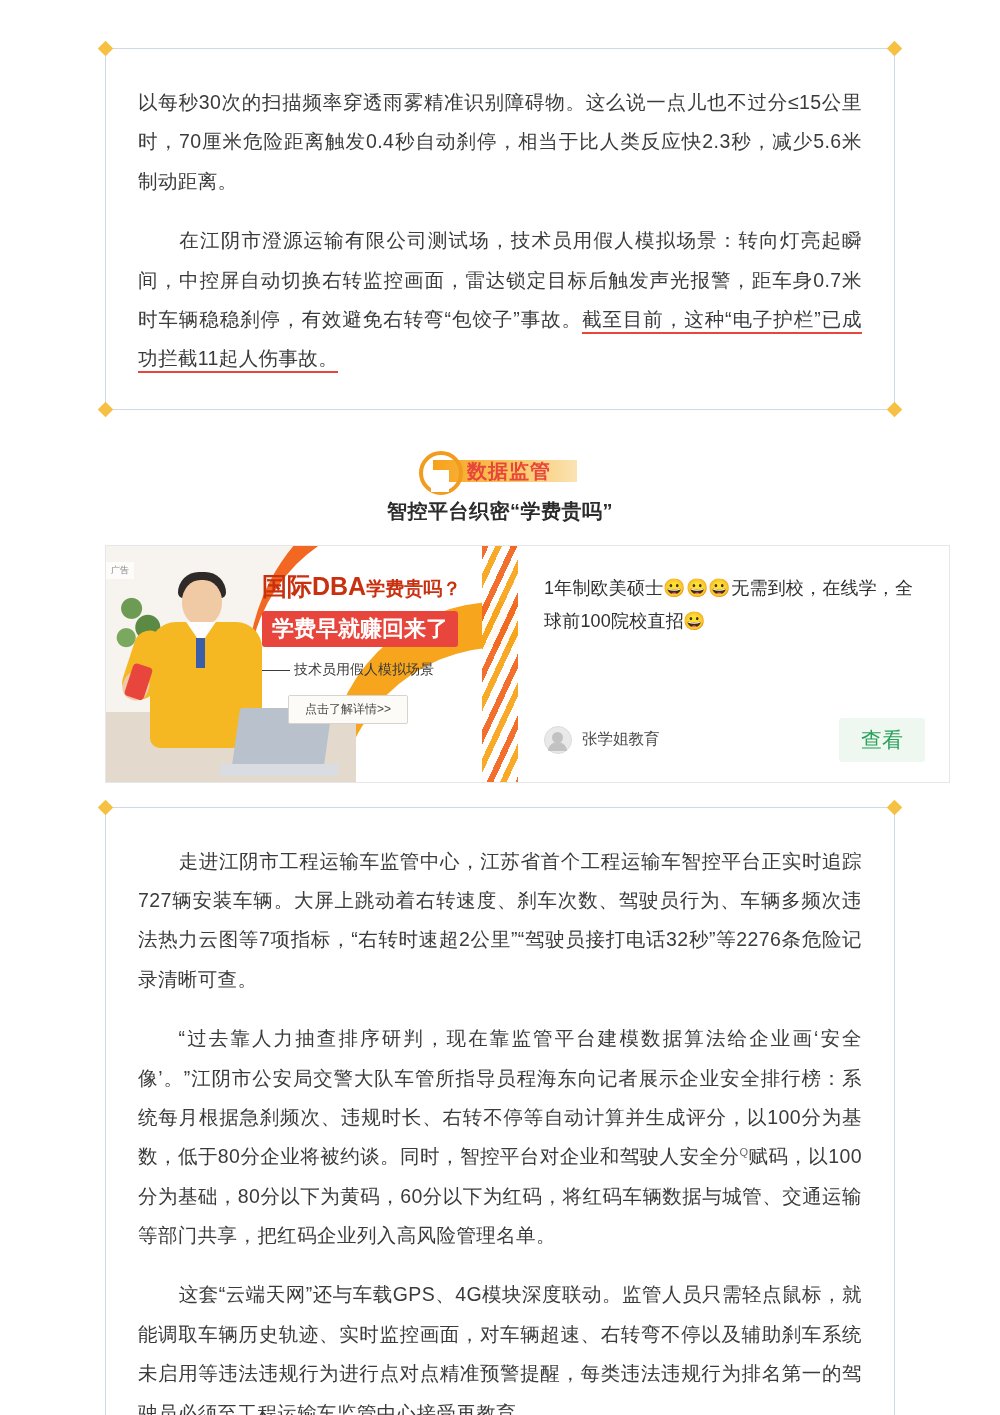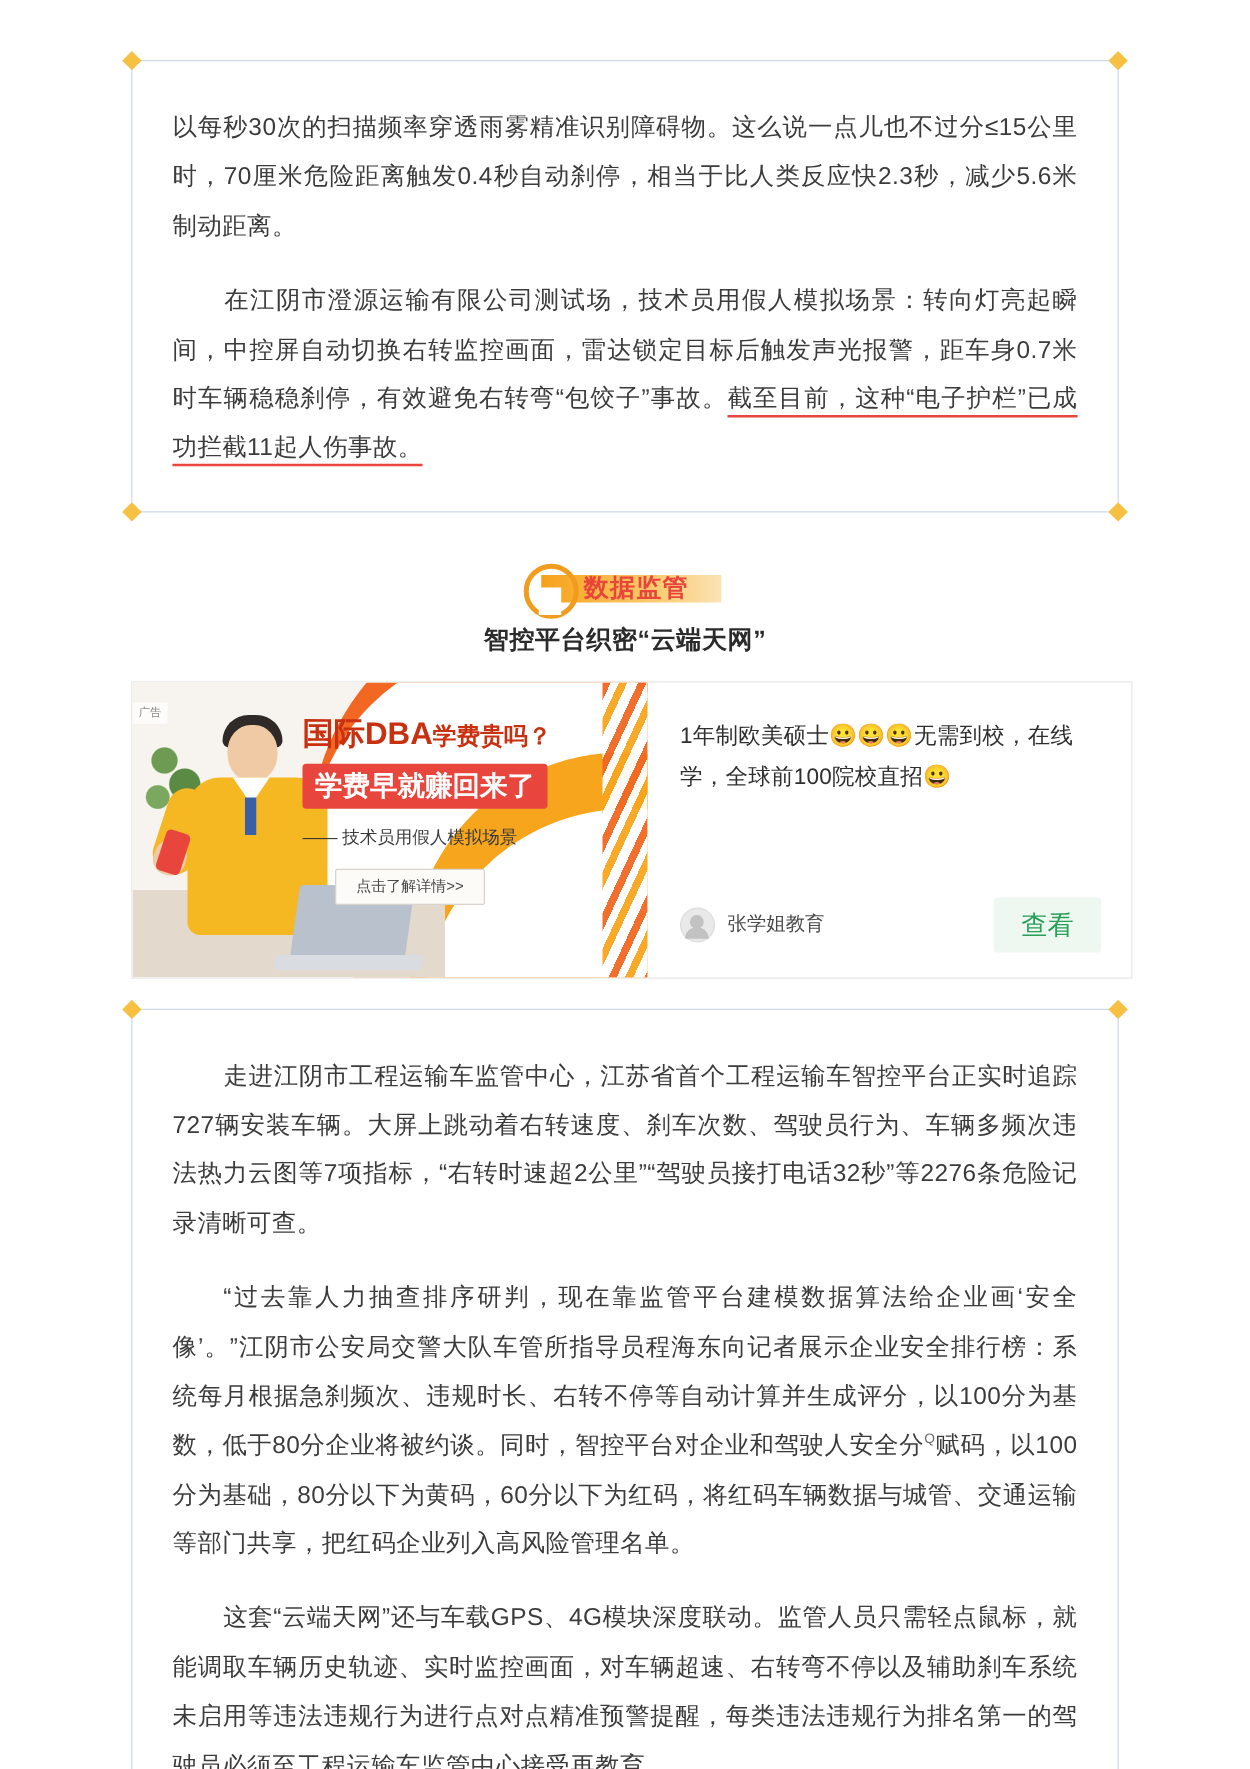--- a/index.html
+++ b/index.html
@@ -108,21 +108,21 @@
   .sh-sub {
     margin-top: 10px;
     font-size: 20px;
     font-weight: bold;
     color: #2b2b2b;
     letter-spacing: 0.5px;
   }
 
   
   .ad {
-    margin: 20px 94px 0 105px;
+    margin: 20px 50px 0 105px;
     border: 1px solid #e7e7e7;
     background: #fff;
     display: flex;
     box-sizing: border-box;
     height: 238px;
     overflow: hidden;
     justify-content: space-between;
   }
   .ad-visual {
     position: relative;
@@ -253,21 +253,21 @@
   .ad-tag {
     position: absolute;
     left: 0; top: 16px;
     background: rgba(255,255,255,0.75);
     color: #8a8a8a;
     font-size: 9px;
     padding: 2px 5px;
   }
   .ad-text-block {
     position: absolute;
-    left: 136px; top: 24px;
+    left: 156px; top: 24px;
     width: 252px;
     z-index: 5;
   }
   .ad-line1 {
     font-size: 25px;
     font-weight: bold;
     color: #c8300f;
     letter-spacing: 0px;
     white-space: nowrap;
   }
@@ -404,21 +404,21 @@
     <p class="para"><span class="indent"></span><span>在江阴市澄源运输有限公司测试场，技术员用假人模拟场景：转向灯亮起瞬间，中控屏自动切换右转监控画面，雷达锁定目标后触发声光报警，距车身0.7米时车辆稳稳刹停，有效避免右转弯“包饺子”事故。</span><span class="underline-red">截至目前，这种“电子护栏”已成功拦截11起人伤事故。</span></p>
   </div>
 
   <div class="section-head">
     <span class="sh-badge">
       <span class="sh-bar"></span>
       <span class="sh-ring"></span>
       <span class="sh-ring-mask"></span>
       <span class="sh-title">数据监管</span>
     </span>
-    <div class="sh-sub">智控平台织密“云端天网”</div>
+    <div class="sh-sub">智控平台织密“学费贵吗”</div>
   </div>
 
   <div class="ad">
     <div class="ad-visual">
       <div class="ad-swoosh-a"></div>
       <div class="ad-swoosh-b"></div>
       <div class="ad-swoosh-c"></div>
       <div class="ad-swoosh-d"></div>
       <div class="ad-sofa"></div>
       <div class="ad-plant"></div>

